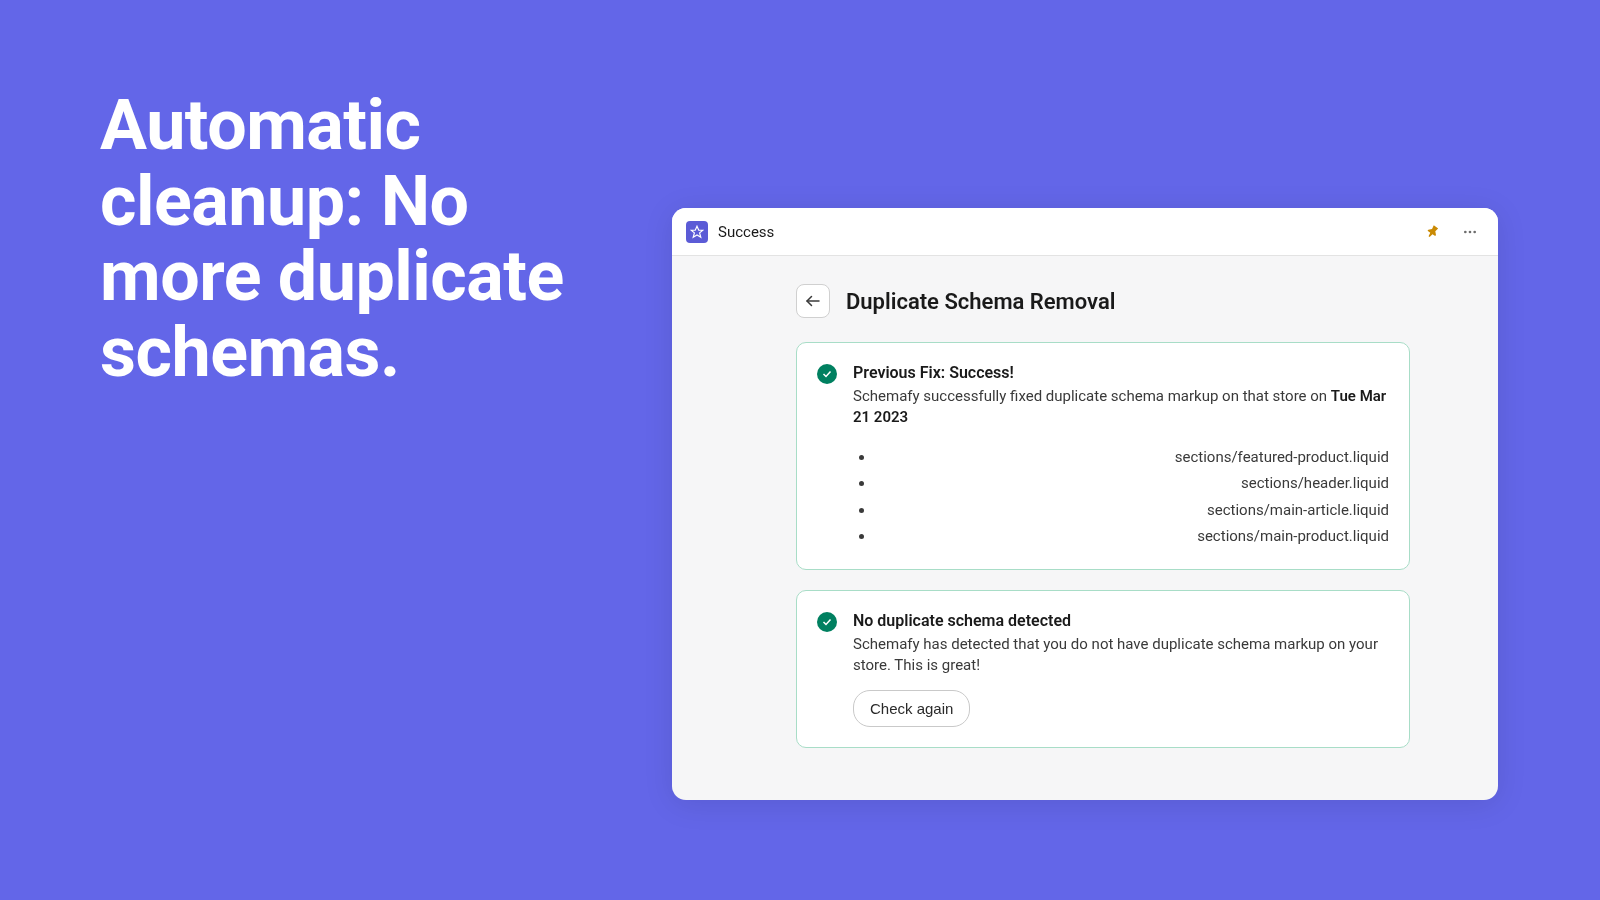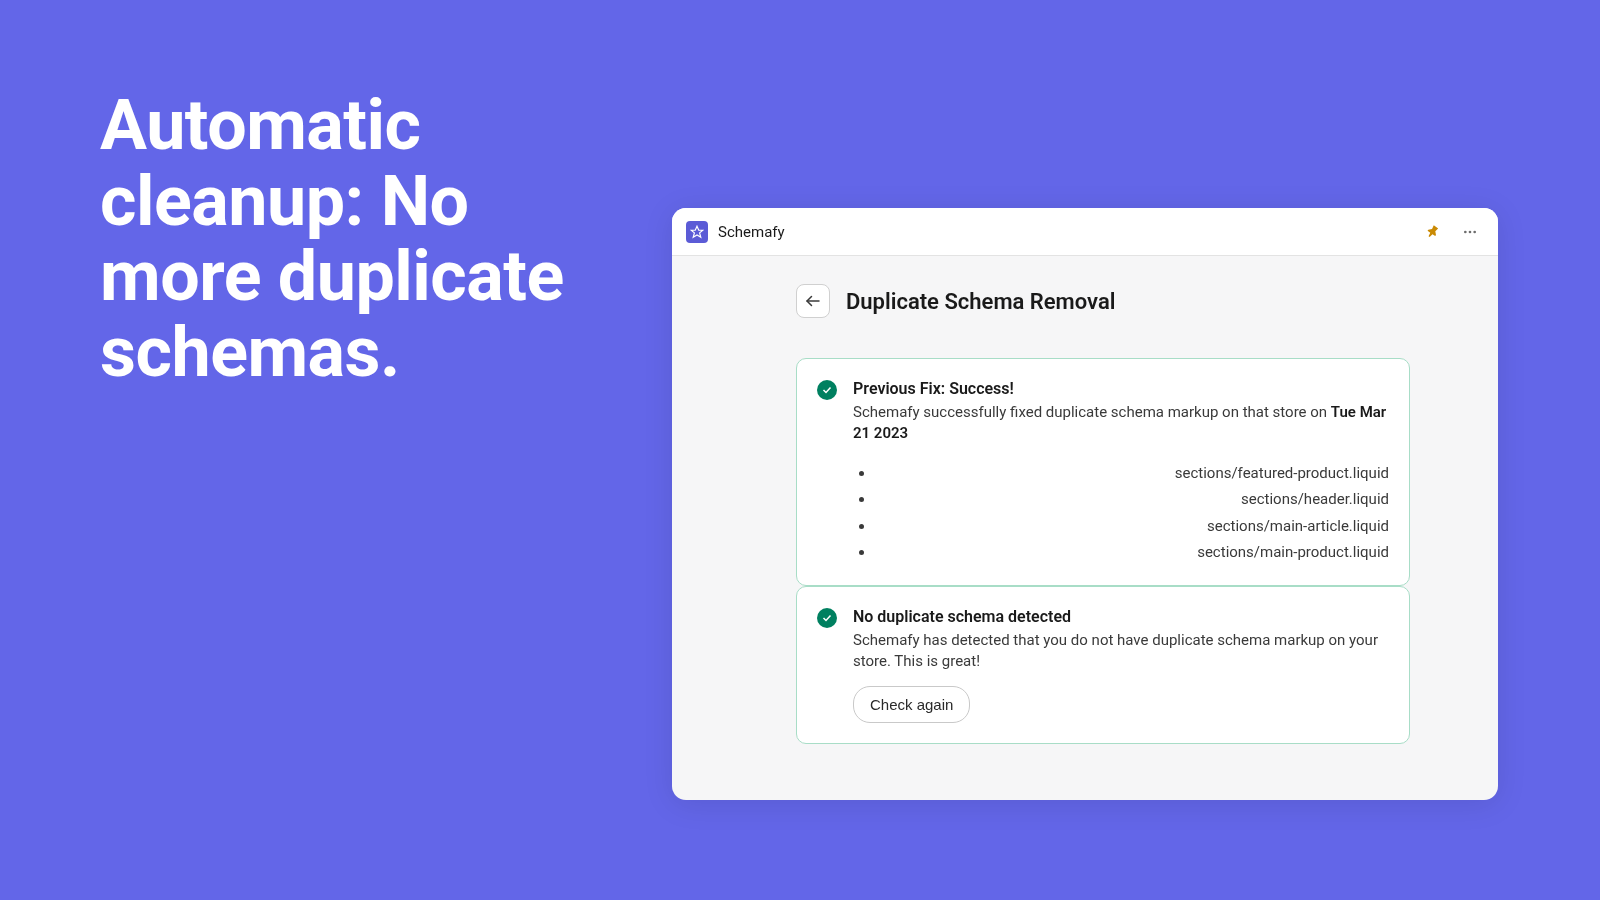--- a/index.html
+++ b/index.html
@@ -75,21 +75,21 @@
   .more-icon { margin-left: 8px; }
   .app-body {
     flex: 1;
     padding: 28px 88px 28px 124px;
     overflow: auto;
   }
   .page-header {
     display: flex;
     align-items: center;
     gap: 16px;
-    margin-bottom: 40px;
+    margin-bottom: 24px;
   }
   .back-btn {
     width: 34px;
     height: 34px;
     border: 1px solid #d0d0d0;
     background: #fff;
     border-radius: 8px;
     display: flex;
     align-items: center;
     justify-content: center;
@@ -100,20 +100,21 @@
   .page-title {
     font-size: 22px;
     font-weight: 600;
     color: #1a1a1a;
   }
   .card {
     border: 1px solid #a8ddc7;
     background: #fff;
     border-radius: 10px;
     padding: 20px 20px 20px 20px;
+    margin-bottom: 20px;
     display: flex;
     gap: 16px;
   }
   .status-circle {
     width: 20px;
     height: 20px;
     border-radius: 50%;
     background: #008060;
     flex-shrink: 0;
     display: flex;
@@ -167,21 +168,21 @@
 
 <div class="hero-text">Automatic cleanup: No more duplicate schemas.</div>
 
 <div class="app-window">
   <div class="app-titlebar">
     <div class="app-icon">
       <svg viewBox="0 0 24 24" fill="none" stroke="currentColor" stroke-width="2">
           <polygon points="12,2 15,9 22,9 16.5,13.5 18.5,21 12,17 5.5,21 7.5,13.5 2,9 9,9"></polygon>
         </svg>
     </div>
-    <div class="app-name">Schemafy</div>
+    <div class="app-name">Success</div>
     <div class="titlebar-spacer"></div>
     <div class="pin-icon">
       <svg viewBox="0 0 24 24" fill="currentColor">
           <path d="M14 4l-1 6 4 4v2h-5l-1 6h-2l-1-6H3v-2l4-4-1-6h8z" transform="rotate(35 12 12)"></path>
         </svg>
     </div>
     <div class="more-icon">
       <svg viewBox="0 0 24 24" fill="currentColor">
           <circle cx="5" cy="12" r="2"></circle>
           <circle cx="12" cy="12" r="2"></circle>

